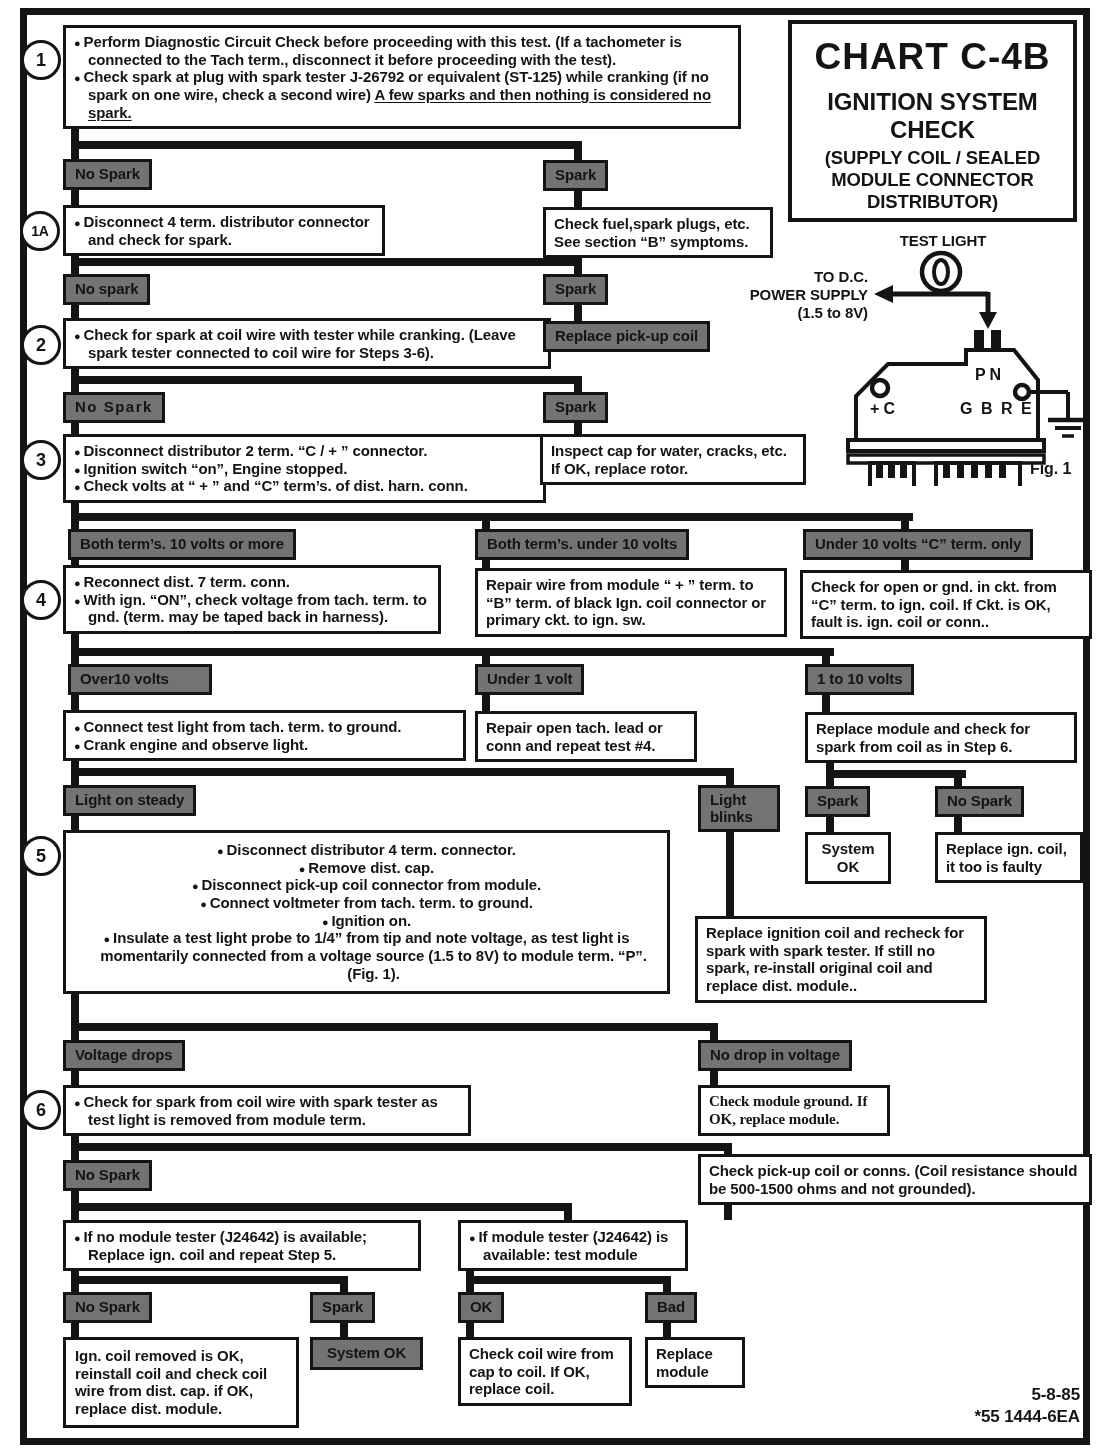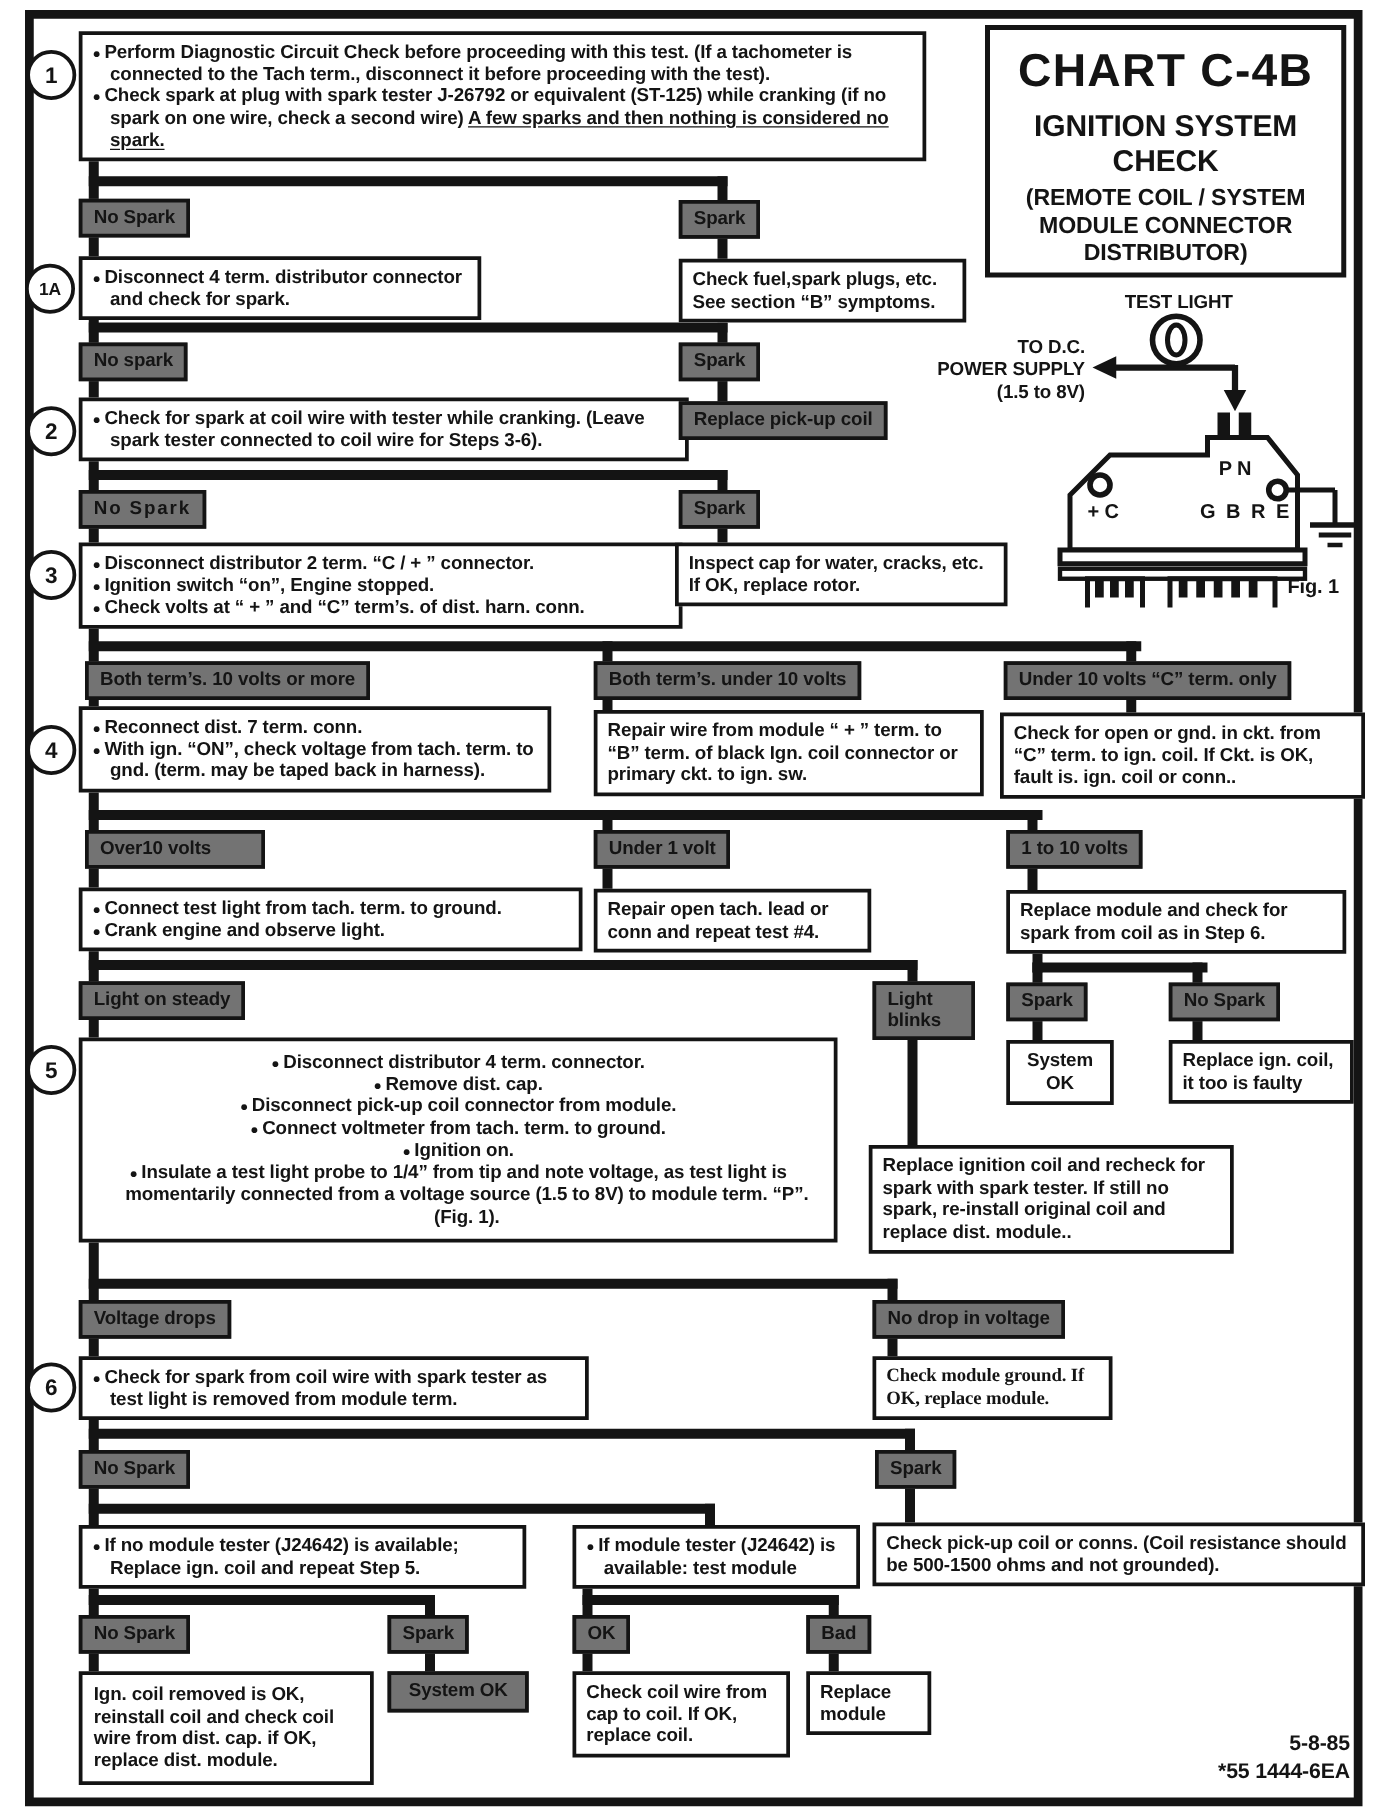--- a/index.html
+++ b/index.html
@@ -63,21 +63,21 @@
   <div class="ln" style="left:71px;top:1276px;width:277px;height:8px;"></div>
   <div class="ln" style="left:340px;top:1276px;width:8px;height:63px;"></div>
   <div class="ln" style="left:466px;top:1268px;width:8px;height:71px;"></div>
   <div class="ln" style="left:466px;top:1276px;width:205px;height:8px;"></div>
   <div class="ln" style="left:663px;top:1276px;width:8px;height:63px;"></div>
 
   <div class="titlebox">
     <div class="t1">CHART C-4B</div>
     <div class="t2">IGNITION SYSTEM</div>
     <div class="t2" style="margin-top:0;">CHECK</div>
-    <div class="t3">(REMOTE COIL / SYSTEM</div>
+    <div class="t3">(SUPPLY COIL / SEALED</div>
     <div class="t3" style="margin-top:0;">MODULE CONNECTOR</div>
     <div class="t3" style="margin-top:0;">DISTRIBUTOR)</div>
   </div>
 
   <svg style="position:absolute;left:748px;top:228px;" width="350" height="258" viewBox="0 0 350 258">
     <text x="195" y="18" font-size="15" text-anchor="middle">TEST LIGHT</text>
     <text x="120" y="54" font-size="15" text-anchor="end">TO D.C.</text>
     <text x="120" y="72" font-size="15" text-anchor="end">POWER SUPPLY</text>
     <text x="120" y="90" font-size="15" text-anchor="end">(1.5 to 8V)</text>
     <line x1="142" y1="66" x2="240" y2="66" stroke="#141414" stroke-width="5"></line>
@@ -224,21 +224,21 @@
   <div class="bx" style="left:63px;top:1220px;width:336px;">
     <ul class="bl">
         <li>If no module tester (J24642) is available; Replace ign. coil and repeat Step 5.</li>
       </ul>
   </div>
   <div class="bx" style="left:458px;top:1220px;width:208px;">
     <ul class="bl">
         <li>If module tester (J24642) is available: test module</li>
       </ul>
   </div>
-  <div class="bx" style="left:698px;top:1218px;width:372px;">Check pick-up  coil or conns. (Coil resistance should be 500-1500  ohms and not grounded).</div>
+  <div class="bx" style="left:698px;top:1154px;width:372px;">Check pick-up  coil or conns. (Coil resistance should be 500-1500  ohms and not grounded).</div>
 
   <div class="lb" style="left:63px;top:1292px;">No Spark</div>
   <div class="lb" style="left:310px;top:1292px;">Spark</div>
   <div class="lb" style="left:458px;top:1292px;">OK</div>
   <div class="lb" style="left:645px;top:1292px;">Bad</div>
 
   <div class="bx" style="left:63px;top:1337px;width:212px;padding:7px 9px;">Ign. coil removed is OK, reinstall coil and check coil wire from dist. cap.  if OK, replace dist. module.</div>
   <div class="lb" style="left:310px;top:1337px;padding:5px 14px;">System OK</div>
   <div class="bx" style="left:458px;top:1337px;width:152px;">Check coil wire from cap to coil.  If OK, replace coil.</div>
   <div class="bx" style="left:645px;top:1337px;width:78px;">Replace module</div>

